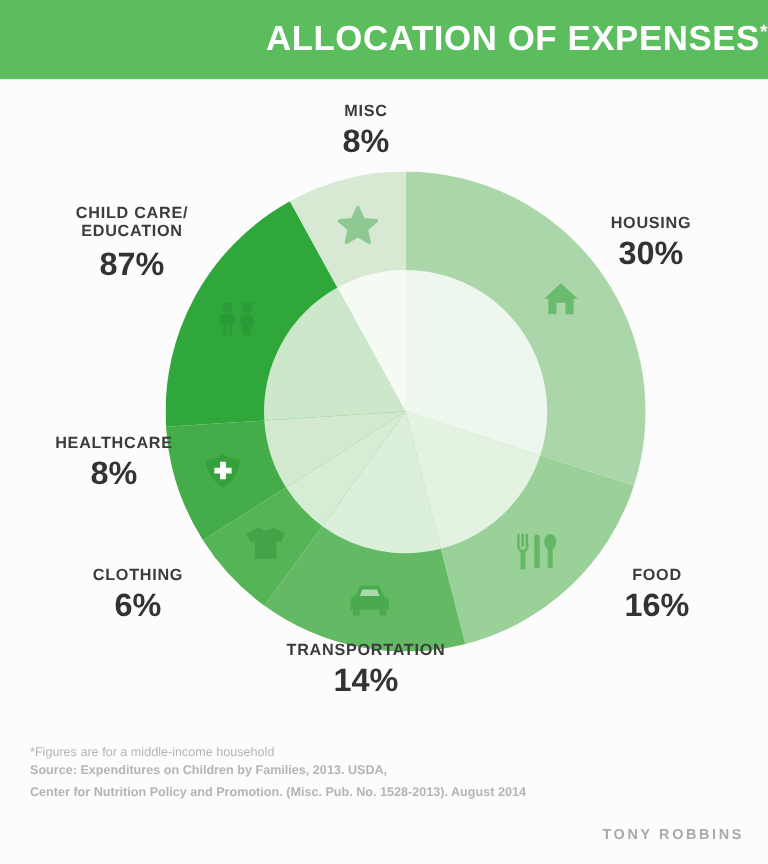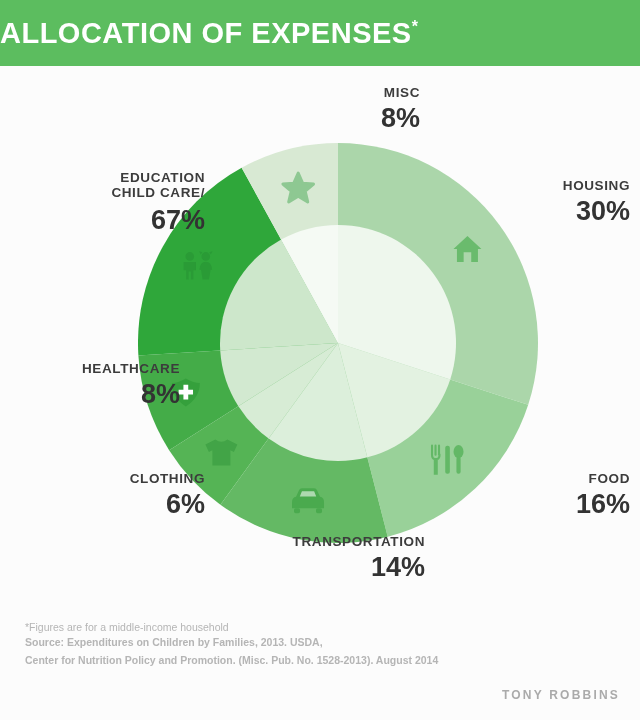--- a/index.html
+++ b/index.html
@@ -14,21 +14,21 @@
     position:absolute;inset:0;
     width:640px;height:720px;
     background:#fcfcfc;
   }
 
   
   .header{
     position:absolute;left:0;top:0;
     width:640px;height:66px;
     background:#5cbd5f;
-    display:flex;align-items:center;justify-content:flex-start;
+    display:flex;align-items:center;justify-content:flex-end;
   }
   .header-title{
     color:#ffffff;
     font-size:29px;
     font-weight:bold;
     letter-spacing:0.5px;
     white-space:nowrap;
   }
   .header-title .ast{
     font-size:16px;
@@ -44,21 +44,21 @@
   }
   .donut{
     position:absolute;
     left:138px;top:77px;
     width:400px;height:400px;
   }
 
   
   .label{
     position:absolute;
-    text-align:right;
+    text-align:center;
     color:#3a3a3a;
     line-height:1.12;
     white-space:nowrap;
   }
   .label .cat{
     font-size:13.5px;
     font-weight:bold;
     letter-spacing:0.6px;
     color:#3c3c3c;
     display:block;
@@ -199,23 +199,23 @@
       <span class="cat">CLOTHING</span>
       <span class="val">6%</span>
     </div>
 
     <div class="label lbl-healthcare">
       <span class="cat">HEALTHCARE</span>
       <span class="val">8%</span>
     </div>
 
     <div class="label lbl-childcare">
+      <span class="cat">CHILD CARE/</span>
       <span class="cat">EDUCATION</span>
-      <span class="cat">CHILD CARE/</span>
-      <span class="val">67%</span>
+      <span class="val">87%</span>
     </div>
 
   </div>
 
   <div class="footer">
     <div class="foot-note">*Figures are for a middle-income household</div>
     <div class="foot-src-line">Source: Expenditures on Children by Families, 2013. USDA,</div>
     <div class="foot-src-line">Center for Nutrition Policy and Promotion. (Misc. Pub. No. 1528-2013). August 2014</div>
   </div>
 

